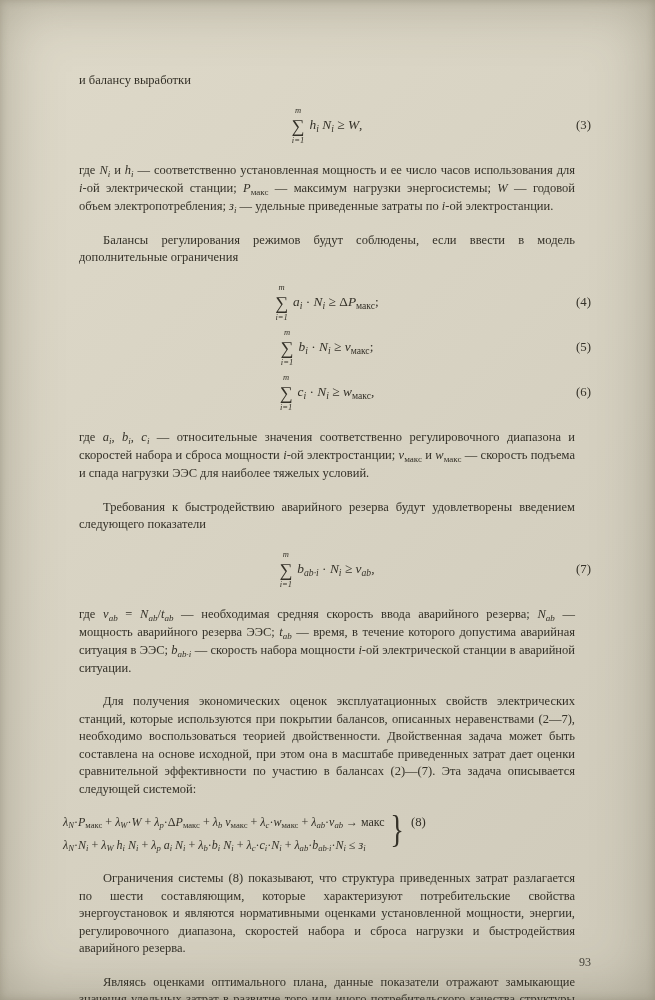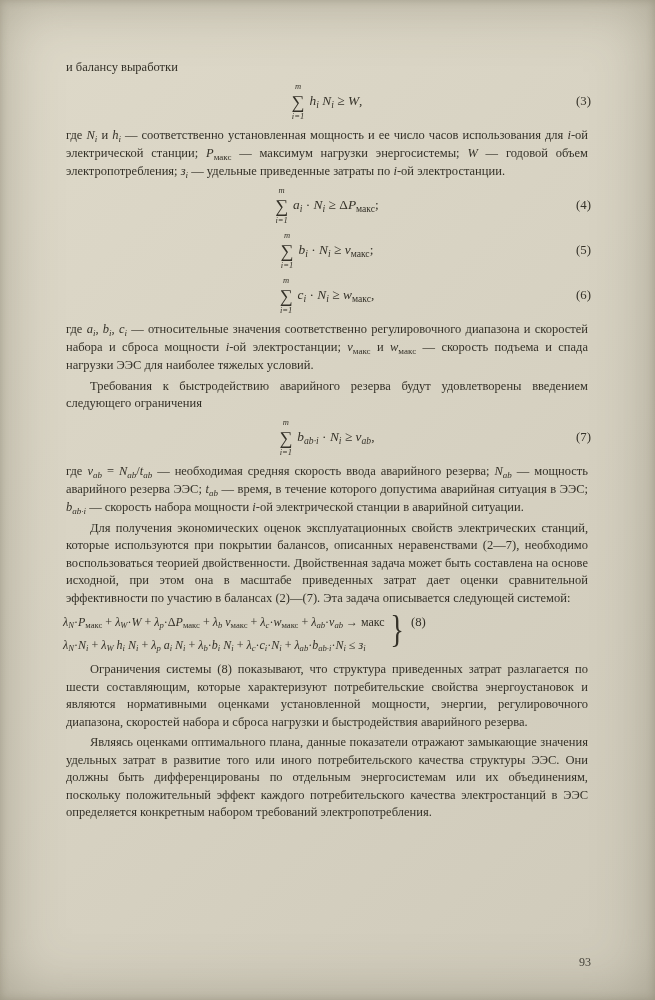--- a/index.html
+++ b/index.html
@@ -14,21 +14,21 @@
     background:linear-gradient(135deg,#ded9c9 0%,#d7d2c2 50%,#cfcaba 100%);
     box-shadow:inset 0 0 60px rgba(92,86,66,.38), inset 0 0 8px rgba(92,86,66,.28);
     overflow:hidden;
   }
   .text-col{
     position:absolute;left:63px;top:56px;width:528px;
     color:#343128;
     font-size:12.5px;line-height:1.4;
     text-align:justify;
   }
-  .para{margin:3px;}
+  .para{margin:16px;}
   .para.ind{text-indent:24px;}
   .rm{font-style:normal;}
   .it{font-style:italic;}
   .sb{font-size:.72em;vertical-align:-.28em;}
   .op{font-style:normal;}
   
   .eq{
     display:flex;justify-content:center;align-items:center;
     position:relative;margin:5px 0;min-height:40px;
   }
@@ -66,20 +66,21 @@
     <div class="eq">
         <span class="sum">
           <span class="lim">m</span>
           <span class="sigma">∑</span>
           <span class="lim">i=1</span>
         </span>
         <span class="eqbody"><span class="it">h</span><span class="sb it">i</span><span class="rm"> </span><span class="it">N</span><span class="sb it">i</span><span class="op rm"> ≥ </span><span class="it">W</span><span class="rm">,</span></span>
         <span class="eqnum">(3)</span>
       </div>
     <p class="para"><span class="rm">где </span><span class="it">N</span><span class="sb it">i</span><span class="rm"> и </span><span class="it">h</span><span class="sb it">i</span><span class="rm"> — соответственно установленная мощность и ее число часов использования для </span><span class="it">i</span><span class="rm">-ой электрической станции; </span><span class="it">P</span><span class="sb rm">макс</span><span class="rm"> — максимум нагрузки энергосистемы; </span><span class="it">W</span><span class="rm"> — годовой объем электропотребления; </span><span class="it">з</span><span class="sb it">i</span><span class="rm"> — удельные приведенные затраты по </span><span class="it">i</span><span class="rm">-ой электростанции.</span></p>
+    <p class="para ind"><span class="rm">Балансы регулирования режимов будут соблюдены, если ввести в модель дополнительные ограничения</span></p>
     <div class="eq">
         <span class="sum">
           <span class="lim">m</span>
           <span class="sigma">∑</span>
           <span class="lim">i=1</span>
         </span>
         <span class="eqbody"><span class="it">a</span><span class="sb it">i</span><span class="op rm"> · </span><span class="it">N</span><span class="sb it">i</span><span class="op rm"> ≥ </span><span class="rm">Δ</span><span class="it">P</span><span class="sb rm">макс</span><span class="rm">;</span></span>
         <span class="eqnum">(4)</span>
       </div>
     <div class="eq">
@@ -94,21 +95,21 @@
     <div class="eq">
         <span class="sum">
           <span class="lim">m</span>
           <span class="sigma">∑</span>
           <span class="lim">i=1</span>
         </span>
         <span class="eqbody"><span class="it">c</span><span class="sb it">i</span><span class="op rm"> · </span><span class="it">N</span><span class="sb it">i</span><span class="op rm"> ≥ </span><span class="it">w</span><span class="sb rm">макс</span><span class="rm">,</span></span>
         <span class="eqnum">(6)</span>
       </div>
     <p class="para"><span class="rm">где </span><span class="it">a</span><span class="sb it">i</span><span class="rm">, </span><span class="it">b</span><span class="sb it">i</span><span class="rm">, </span><span class="it">c</span><span class="sb it">i</span><span class="rm"> — относительные значения соответственно регулировочного диапазона и скоростей набора и сброса мощности </span><span class="it">i</span><span class="rm">-ой электростанции; </span><span class="it">v</span><span class="sb rm">макс</span><span class="rm"> и </span><span class="it">w</span><span class="sb rm">макс</span><span class="rm"> — скорость подъема и спада нагрузки ЭЭС для наиболее тяжелых условий.</span></p>
-    <p class="para ind"><span class="rm">Требования к быстродействию аварийного резерва будут удовлетворены введением следующего ограничения</span></p>
+    <p class="para ind"><span class="rm">Требования к быстродействию аварийного резерва будут удовлетворены введением следующего показатели</span></p>
     <div class="eq">
         <span class="sum">
           <span class="lim">m</span>
           <span class="sigma">∑</span>
           <span class="lim">i=1</span>
         </span>
         <span class="eqbody"><span class="it">b</span><span class="sb it">ab·i</span><span class="op rm"> · </span><span class="it">N</span><span class="sb it">i</span><span class="op rm"> ≥ </span><span class="it">v</span><span class="sb it">ab</span><span class="rm">,</span></span>
         <span class="eqnum">(7)</span>
       </div>
     <p class="para"><span class="rm">где </span><span class="it">v</span><span class="sb it">ab</span><span class="rm"> = </span><span class="it">N</span><span class="sb it">ab</span><span class="rm">/</span><span class="it">t</span><span class="sb it">ab</span><span class="rm"> — необходимая средняя скорость ввода аварийного резерва; </span><span class="it">N</span><span class="sb it">ab</span><span class="rm"> — мощность аварийного резерва ЭЭС; </span><span class="it">t</span><span class="sb it">ab</span><span class="rm"> — время, в течение которого допустима аварийная ситуация в ЭЭС; </span><span class="it">b</span><span class="sb it">ab·i</span><span class="rm"> — скорость набора мощности </span><span class="it">i</span><span class="rm">-ой электрической станции в аварийной ситуации.</span></p>

